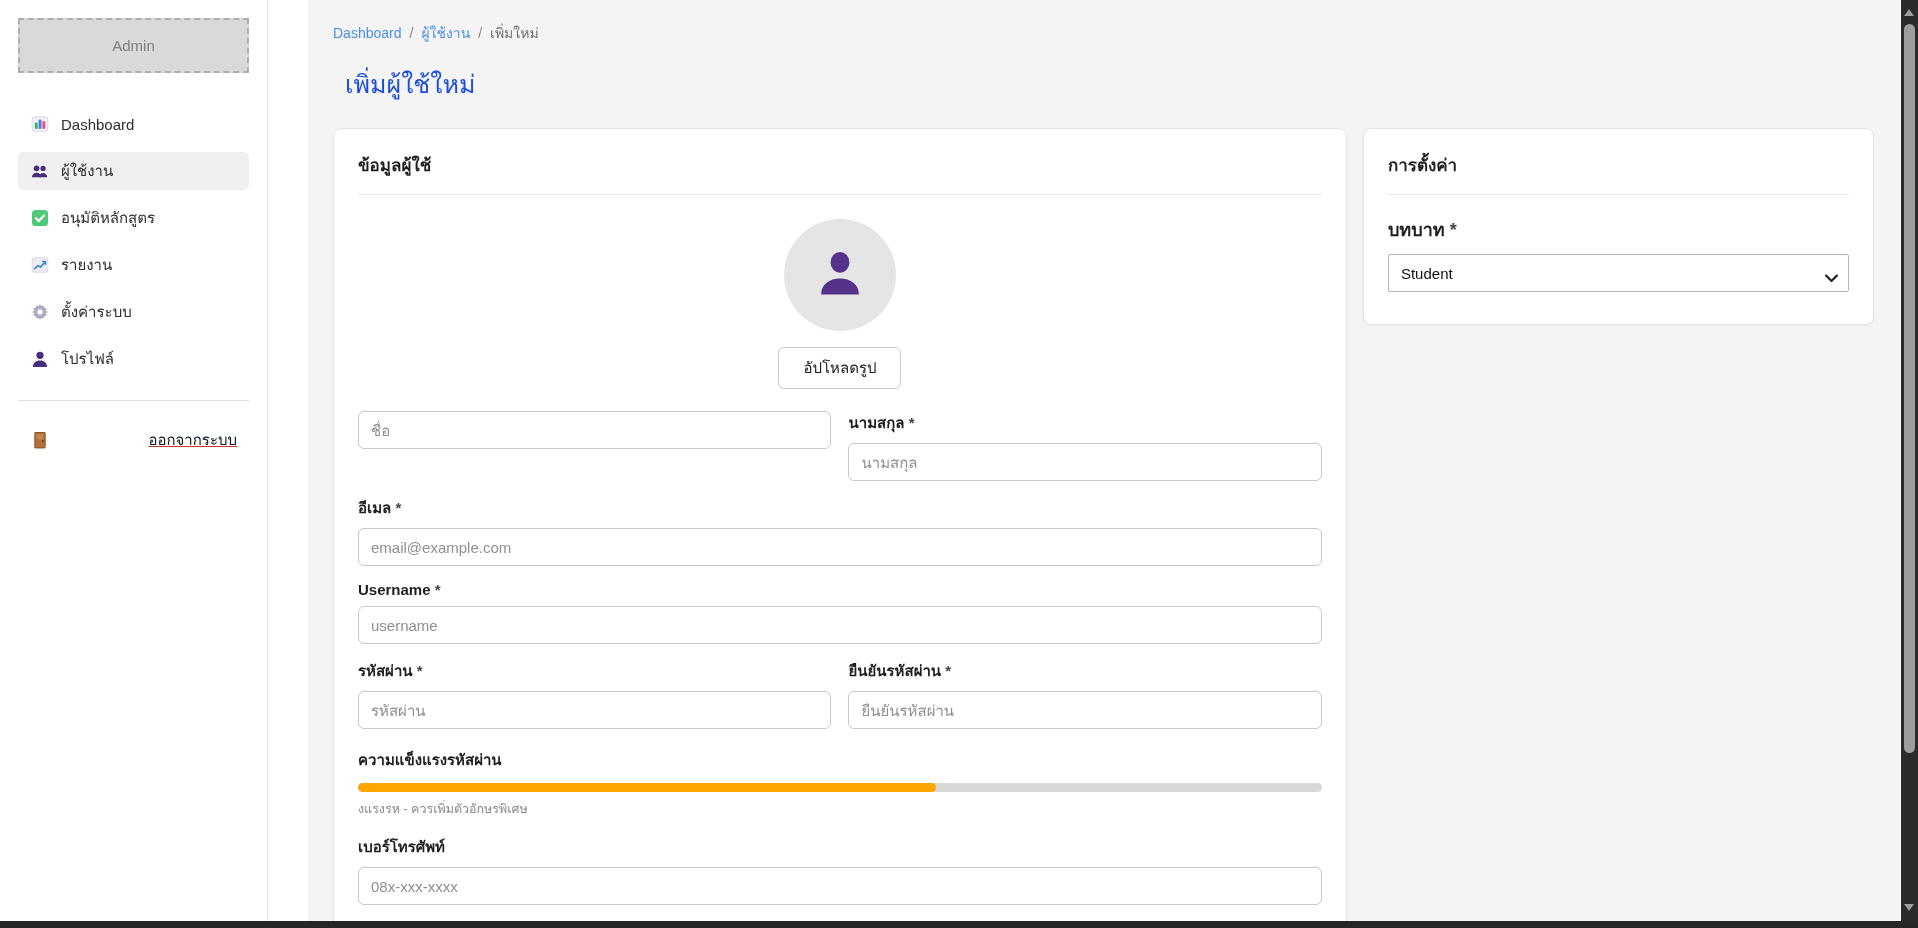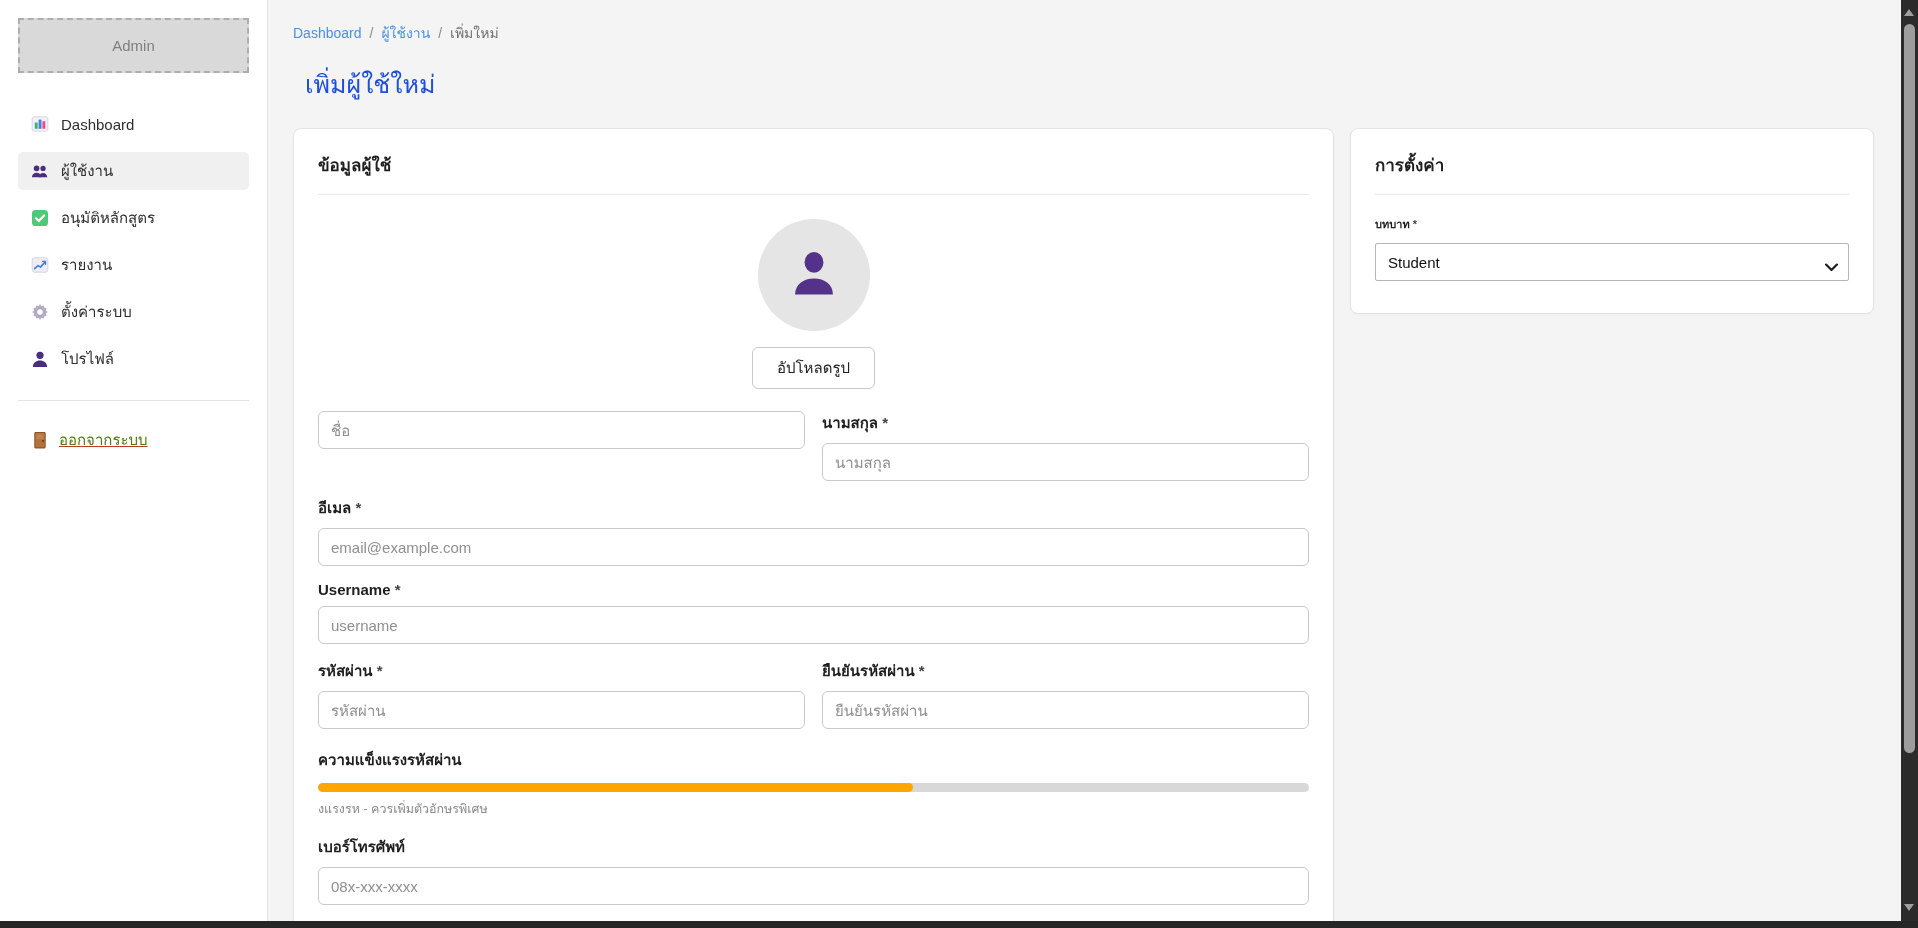--- a/index.html
+++ b/index.html
@@ -1,38 +1,38 @@
 <!DOCTYPE html>
 <html><head>
 <meta charset="utf-8">
 <style>
   * { margin:0; padding:0; box-sizing:border-box; }
   html,body { width:1918px; height:928px; overflow:hidden; background:#fff;
     font-family:"Liberation Sans","DejaVu Sans",sans-serif; }
   .viewport { position:relative; width:1918px; height:928px; }
-  .app { display:flex; width:1901px; height:921px; }
+  .app { display:flex; width:1901px; height:921px;gap:40px; }
 
   
   .sidebar { width:268px; background:#fff; border-right:1px solid #e3e3e3;
     padding:18px 0 0 0; flex-shrink:0; }
   .logo-box { margin:0 18px; height:55px; background:#d9d9d9;
     border:2px dashed #aeaeae; display:flex; align-items:center; justify-content:center;
     color:#7f7f7f; font-size:15px; }
   .nav { margin-top:32px; }
   .nav-item { display:flex; align-items:center; gap:12px; height:38px;
     margin:0 18px 9px 18px; padding:0 12px; border-radius:5px; font-size:15px;
     color:#2f2f2f; cursor:pointer; }
   .nav-item.active { background:#f0f0f0; }
   .nav-icon { width:19px; height:18px; display:inline-flex; align-items:center;
     justify-content:center; flex-shrink:0; }
   .nav-icon svg { width:18px; height:18px; }
   .side-divider { border:none; border-top:1px solid #e2e2e2; margin:22px 18px; }
   .logout { display:flex; align-items:center; gap:10px; margin:0 18px; padding:0 12px;
-    height:34px; font-size:15px; color:#4d7c0f; text-decoration:underline;
-    text-decoration-color:#c0392b; cursor:pointer; }
+    height:34px; font-size:15px; color:#0f172a; text-decoration:underline;
+    text-decoration-color:#c0392b; cursor:pointer;justify-content:space-between; }
 
   
   .content { flex:1; background:#f4f4f5; padding:22px 27px 0 25px; overflow:hidden; }
   .breadcrumb { font-size:14px; color:#8a8a8a; display:flex; gap:8px; align-items:center;}
   .crumb-link { color:#4a90e2; cursor:pointer; }
   .crumb-current { color:#707070; }
   .page-title { margin-top:20px; font-size:25px; font-weight:normal; color:#1d4ed8;margin-left:12px; }
 
   .cards-row { display:flex; gap:16px; margin-top:24px; align-items:flex-start; }
   .card { background:#fff; border:1px solid #e4e4e4; border-radius:8px;
@@ -62,21 +62,21 @@
   .field input::placeholder { color:#8f8f8f; }
 
   .strength { margin:4px 0 16px 0; }
   .strength-label { font-size:15px; font-weight:bold; color:#1f1f1f; }
   .strength-track { margin-top:11px; height:9px; background:#d8d8d8; border-radius:5px;
     overflow:hidden; }
   .strength-fill { height:100%; border-radius:5px; }
   .strength-msg { margin-top:7px; font-size:12.5px; color:#8a8a8a; }
 
   
-  .role-label { margin-top:20px; font-size:11px; font-weight:bold; color:#1f1f1f; }
+  .role-label { margin-top:20px; font-size:18px; font-weight:bold; color:#1f1f1f; }
   .select-wrap { position:relative; margin-top:10px; }
   .select-wrap select { width:100%; height:38px; border:1px solid #b5b5b5; border-radius:2px;
     background:#fff; font-size:15px; color:#111; padding:0 30px 0 12px;
     appearance:none; -webkit-appearance:none; font-family:inherit; cursor:pointer; }
   .select-chevron { position:absolute; right:11px; top:15px; pointer-events:none; }
 
   
   .v-scrollbar { position:absolute; top:0; right:0; width:17px; height:921px;
     background:#2b2b2b; }
   .v-thumb { position:absolute; left:3px; top:24px; width:11px; height:729px;

